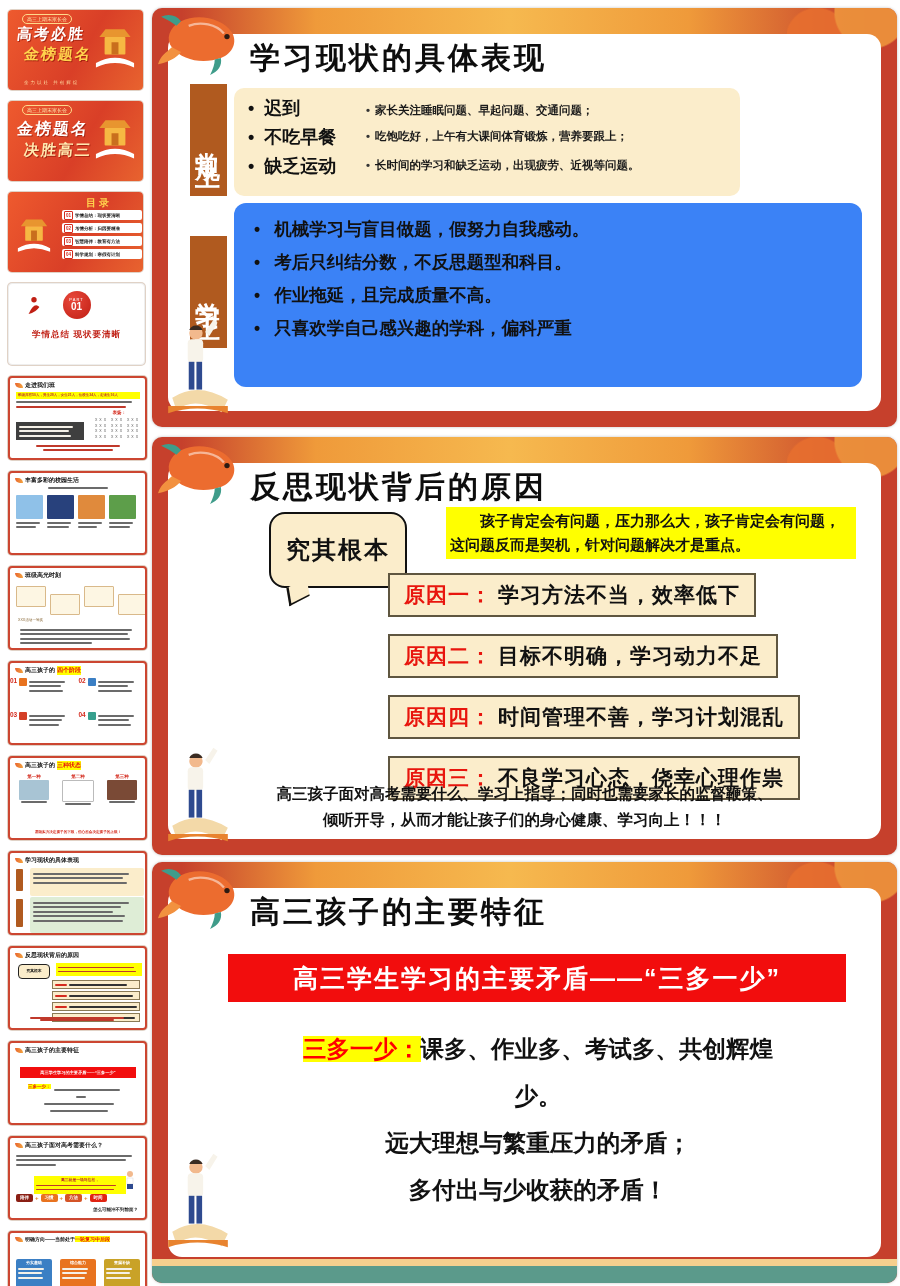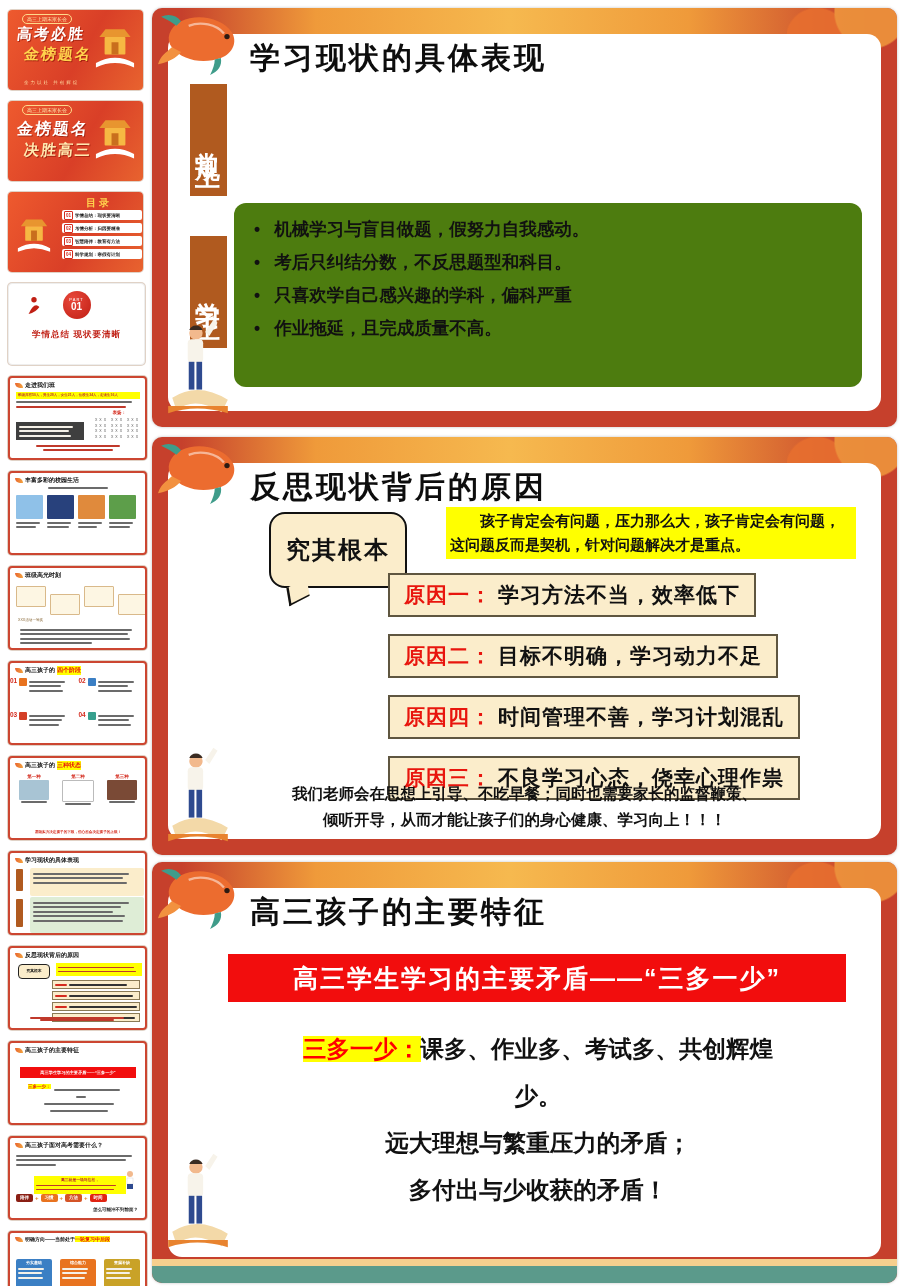--- a/index.html
+++ b/index.html
@@ -102,21 +102,21 @@
   .vlabel{position:absolute;width:37px;background:#b05a1f;color:#fff;font-size:25px;font-weight:700;
           writing-mode:vertical-lr;text-orientation:upright;text-align:center;letter-spacing:6px;
           display:flex;align-items:center;justify-content:center;}
   .ybox{position:absolute;left:66px;top:54px;width:506px;height:108px;background:#fbedcb;border-radius:10px;
         padding:8px 10px 0 14px;box-sizing:border-box;}
   .yrow{display:flex;align-items:flex-start;margin-bottom:5px;}
   .yhead{width:118px;font-size:18px;font-weight:800;flex:none;}
   .yhead::before{content:"•";margin-right:10px;}
   .ydetail{font-size:11.5px;font-weight:700;color:#1a1a1a;padding-top:4px;line-height:1.3;}
   .ydetail::before{content:"•";margin-right:5px;color:#333;}
-  .gbox{position:absolute;left:66px;top:169px;width:628px;height:184px;background:#4d7c0f;border-radius:12px;
+  .gbox{position:absolute;left:66px;top:169px;width:628px;height:184px;background:#3b82f6;border-radius:12px;
         padding:10px 14px 0 20px;box-sizing:border-box;}
   .gitem{font-size:17.5px;font-weight:800;line-height:33px;white-space:nowrap;}
   .gitem::before{content:"•";margin-right:14px;}
   .bubble{position:absolute;left:101px;top:49px;width:134px;height:72px;background:#fbedcb;border:2.5px solid #111;
           border-radius:16px;display:flex;align-items:center;justify-content:center;
           font-size:24px;font-weight:800;letter-spacing:2px;}
   .bubble::after{content:"";position:absolute;left:16px;bottom:-15px;width:20px;height:16px;background:#fbedcb;
           border-right:2.5px solid #111;border-bottom:2.5px solid #111;transform:skewX(-28deg) rotate(55deg);}
   .note{position:absolute;left:278px;top:44px;width:402px;background:#ffff00;font-size:15px;font-weight:800;
         line-height:1.6;text-indent:2em;padding:2px 4px;}
@@ -494,26 +494,40 @@
 </aside>
 
 <main class="stage">
 
   <section class="slide s1" style="top:8px;height:419px">
     <div class="topband"></div>
     <div class="deco-tr"></div>
     <div class="inner">
       <h2 class="slide-title">学习现状的具体表现</h2>
       <div class="vlabel" style="left:22px;top:50px;height:112px">常规上</div>
+      <div class="ybox">
+        <div class="yrow">
+          <div class="yhead">迟到</div>
+          <div class="ydetail" style="padding-top:7px">家长关注睡眠问题、早起问题、交通问题；</div>
+        </div>
+        <div class="yrow">
+          <div class="yhead">不吃早餐</div>
+          <div class="ydetail">吃饱吃好，上午有大课间体育锻炼，营养要跟上；</div>
+        </div>
+        <div class="yrow">
+          <div class="yhead">缺乏运动</div>
+          <div class="ydetail">长时间的学习和缺乏运动，出现疲劳、近视等问题。</div>
+        </div>
+      </div>
       <div class="vlabel" style="left:22px;top:202px;height:112px">学习上</div>
       <div class="gbox">
         <div class="gitem">机械学习与盲目做题，假努力自我感动。</div>
         <div class="gitem">考后只纠结分数，不反思题型和科目。</div>
+        <div class="gitem">作业拖延，且完成质量不高。</div>
         <div class="gitem">只喜欢学自己感兴趣的学科，偏科严重</div>
-        <div class="gitem">作业拖延，且完成质量不高。</div>
       </div>
     </div>
     <svg class="koi" viewBox="0 0 120 90">
       <path d="M18 48 C10 38 14 22 30 14 C52 3 84 10 96 28 C104 40 98 56 82 62 C60 70 32 66 18 48 Z" fill="#ec6c2f"></path>
       <path d="M18 48 C10 56 4 58 0 70 C12 68 24 62 30 54 Z" fill="#f2913f"></path>
       <path d="M30 14 C24 6 14 4 4 8 C12 12 20 16 24 20 Z" fill="#3f9c8a"></path>
       <path d="M82 62 C84 72 78 80 68 84 C72 76 74 70 74 64 Z" fill="#3f9c8a"></path>
       <path d="M40 20 C56 14 76 18 86 30" stroke="#fff" stroke-width="3" fill="none" opacity="0.5"></path>
       <circle cx="90" cy="34" r="3.5" fill="#2c1a12"></circle>
     </svg>
@@ -548,21 +562,21 @@
         <div class="reason">
           <span class="rlabel">原因四：</span>
             <span>时间管理不善，学习计划混乱</span>
         </div>
         <div class="reason">
           <span class="rlabel">原因三：</span>
             <span>不良学习心态，侥幸心理作祟</span>
         </div>
       </div>
       <div class="s2-footer">
-        <div>我们老师会在思想上引导、不吃早餐；同时也需要家长的监督鞭策、</div>
+        <div>高三孩子面对高考需要什么、学习上指导；同时也需要家长的监督鞭策、</div>
         <div>倾听开导，从而才能让孩子们的身心健康、学习向上！！！</div>
       </div>
     </div>
     <svg class="koi" viewBox="0 0 120 90">
       <path d="M18 48 C10 38 14 22 30 14 C52 3 84 10 96 28 C104 40 98 56 82 62 C60 70 32 66 18 48 Z" fill="#ec6c2f"></path>
       <path d="M18 48 C10 56 4 58 0 70 C12 68 24 62 30 54 Z" fill="#f2913f"></path>
       <path d="M30 14 C24 6 14 4 4 8 C12 12 20 16 24 20 Z" fill="#3f9c8a"></path>
       <path d="M82 62 C84 72 78 80 68 84 C72 76 74 70 74 64 Z" fill="#3f9c8a"></path>
       <path d="M40 20 C56 14 76 18 86 30" stroke="#fff" stroke-width="3" fill="none" opacity="0.5"></path>
       <circle cx="90" cy="34" r="3.5" fill="#2c1a12"></circle>

